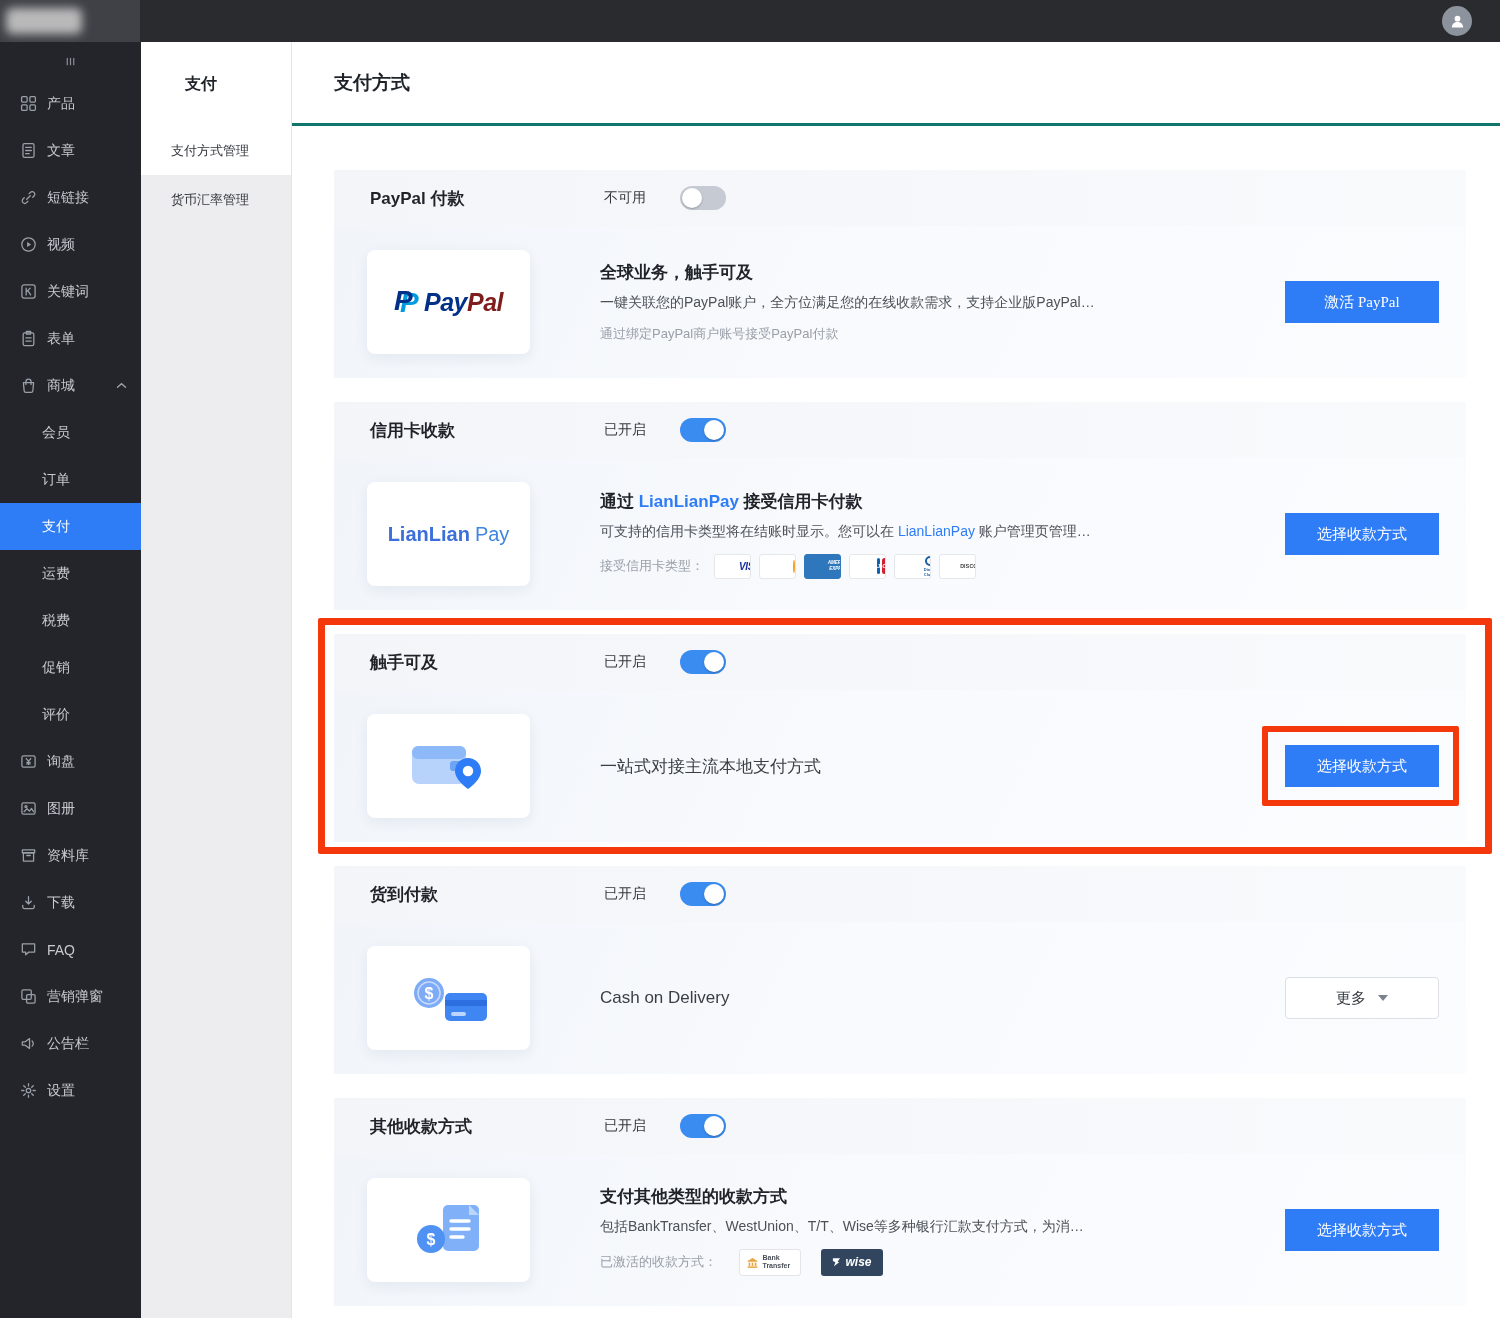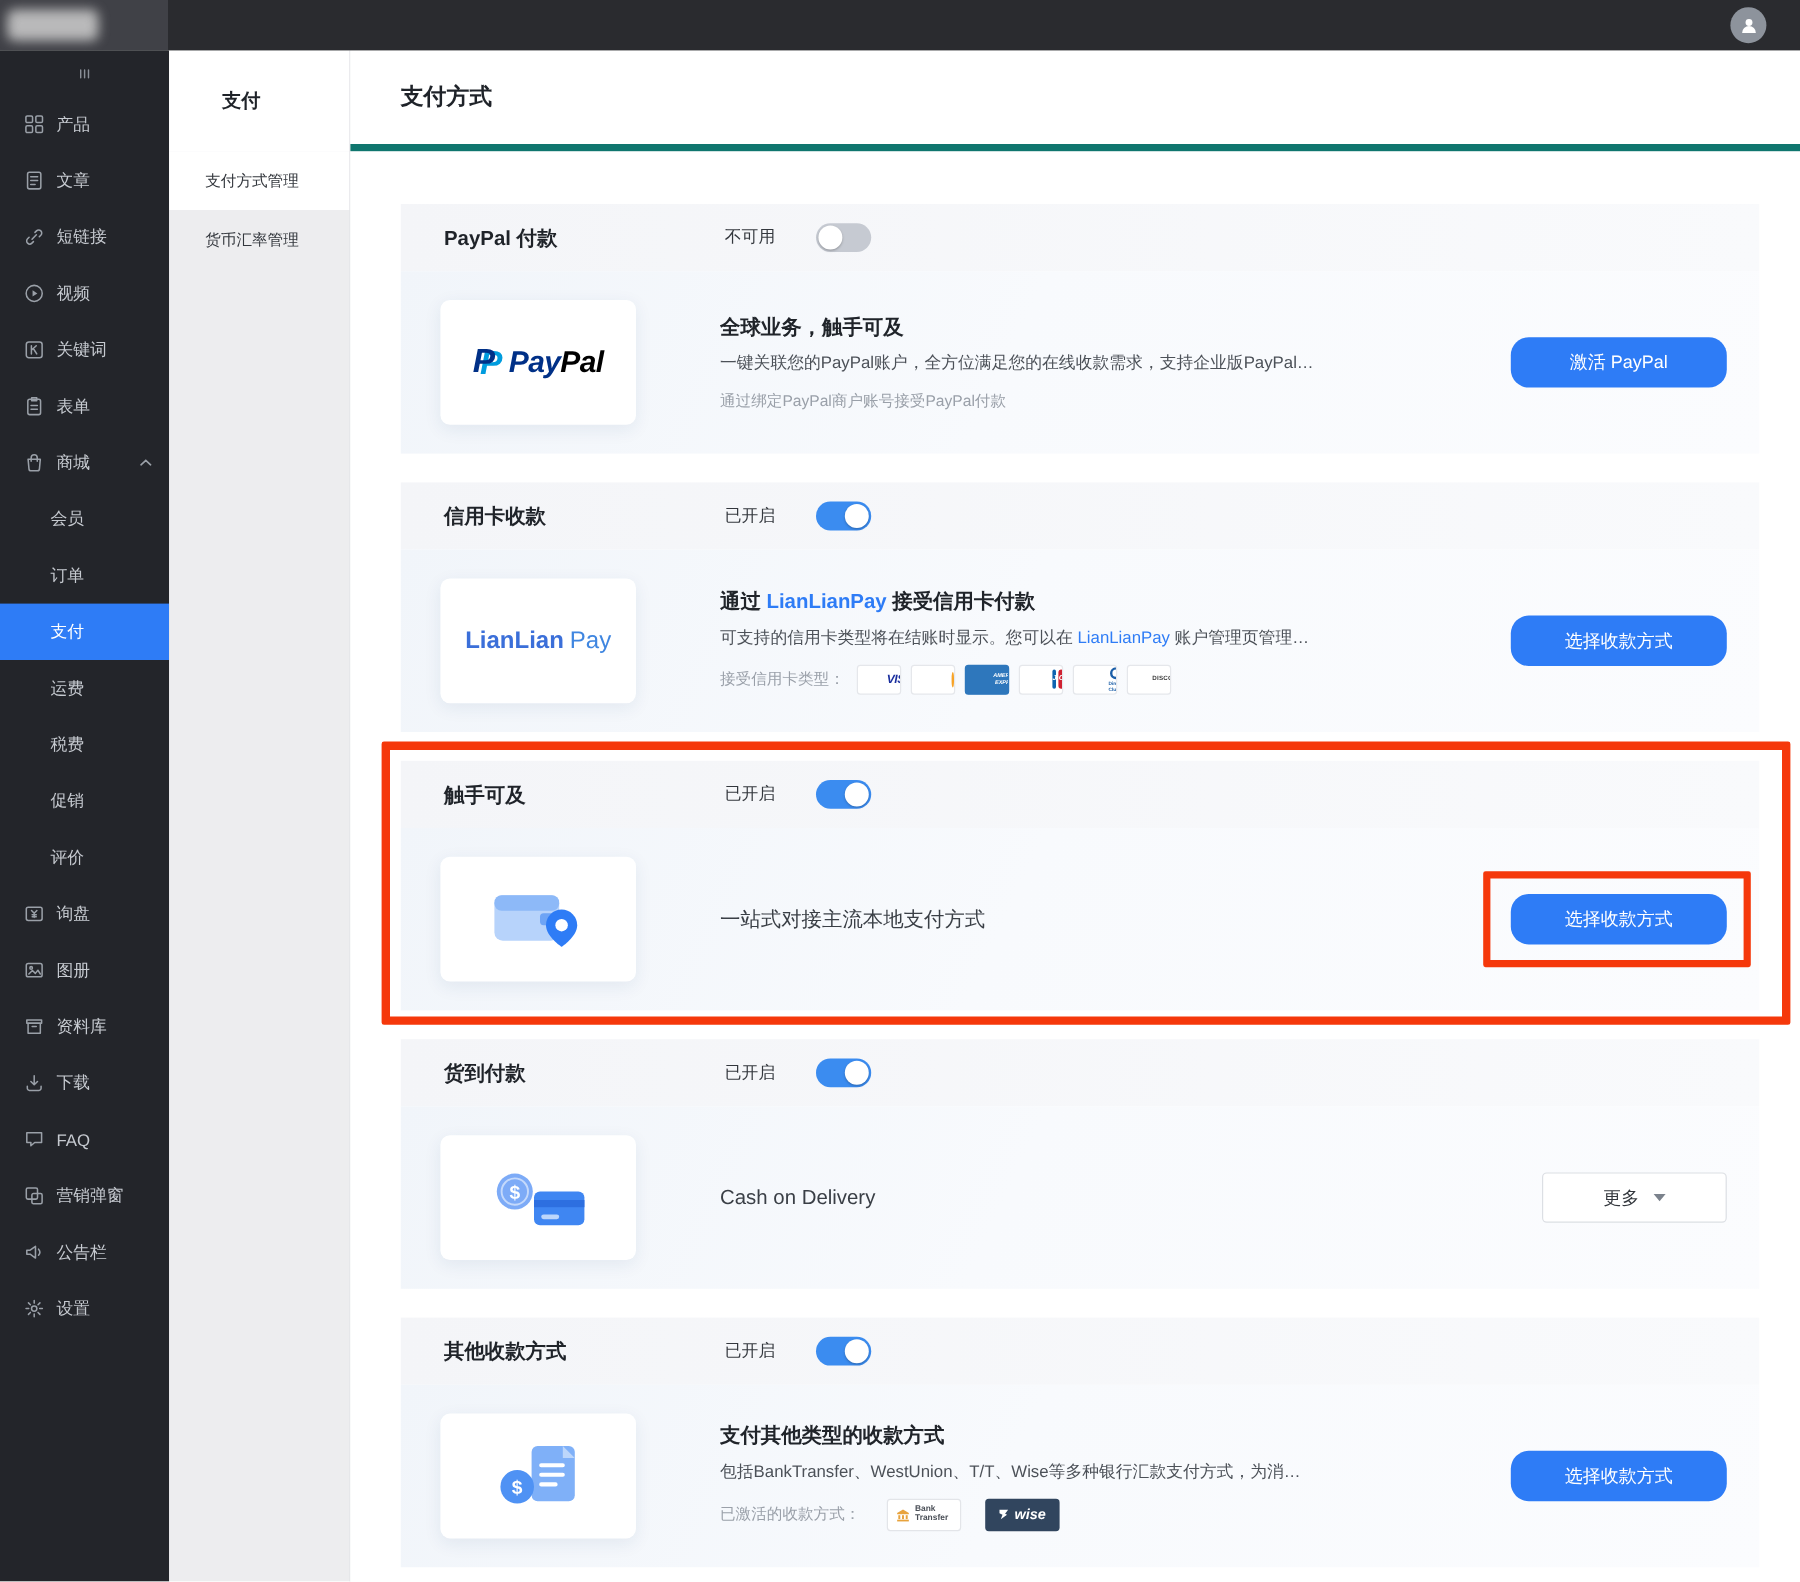--- a/index.html
+++ b/index.html
@@ -26,21 +26,21 @@
   .side-item .chev { margin-left:auto; margin-right:14px; color:#9aa0a8; display:flex; }
 
   
   .subnav { width:151px; background:#ededef; flex-shrink:0; border-right:1px solid #e4e5e9; }
   .subnav-title { height:84px; background:#fff; display:flex; align-items:center; padding-left:44px; font-size:16px; font-weight:bold; color:#1f2329; }
   .subnav-item { height:49px; display:flex; align-items:center; padding-left:30px; font-size:13px; color:#33373d; cursor:pointer; }
   .subnav-item.active { background:#fff; }
 
   
   .main { flex:1; display:flex; flex-direction:column; background:#fff; min-width:0; }
-  .page-header { height:84px; display:flex; align-items:center; padding-left:42px; border-bottom:6px solid #0f766e; flex-shrink:0; }
+  .page-header { height:84px; display:flex; align-items:center; padding-left:42px; border-bottom:3px solid #0f766e; flex-shrink:0; }
   .page-header h1 { font-size:19px; font-weight:bold; color:#1f2329; }
   .content { padding:44px 34px 0 42px; }
 
   .pay-section { width:1132px; margin-bottom:24px; position:relative; }
   .sec-header { height:56px; background:linear-gradient(90deg,#f4f5f8 0%,#f9fafc 100%); display:flex; align-items:center; padding:0 28px 0 36px; }
   .sec-title { font-size:17px; font-weight:bold; width:234px; color:#1f2329; white-space:nowrap; }
   .sec-status { font-size:14px; color:#33373d; margin-right:34px; white-space:nowrap; }
   .toggle { width:46px; height:24px; border-radius:12px; background:#c6cad2; position:relative; cursor:pointer; flex-shrink:0; }
   .toggle .knob { width:20px; height:20px; border-radius:50%; background:#fff; position:absolute; top:2px; left:2px; box-shadow:0 1px 2px rgba(0,0,0,.25); }
   .toggle.on { background:#3b8cf0; }
@@ -48,32 +48,32 @@
 
   .sec-body { height:152px; background:linear-gradient(115deg,#f1f5fa 0%,#f8fafd 45%,#fbfcfe 100%); display:flex; align-items:center; padding:0 27px 0 33px; position:relative; }
   .logo-card { width:163px; height:104px; background:#fff; border-radius:8px; box-shadow:0 4px 14px rgba(30,60,110,.08); display:flex; align-items:center; justify-content:center; flex-shrink:0; }
   .sec-info { margin-left:70px; flex:1; min-width:0; padding-right:24px; }
   .info-title { font-size:17px; font-weight:bold; color:#20242a; margin-bottom:10px; white-space:nowrap; overflow:hidden; }
   .info-line { font-size:17px; color:#3a3f46; white-space:nowrap; }
   .info-desc { font-size:14px; color:#4c5158; margin-bottom:13px; white-space:nowrap; overflow:hidden; }
   .info-note { font-size:13px; color:#9aa0a9; white-space:nowrap; }
   .lnk { color:#2e7cf6; text-decoration:none; cursor:pointer; }
 
-  .btn-primary { width:180px; height:42px; background:#2e7cf6; color:#fff; border:none; border-radius:15px; font-size:15px; cursor:pointer; flex-shrink:0; font-family:Liberation Sans, sans-serif; }
+  .btn-primary { width:154px; height:42px; background:#2e7cf6; color:#fff; border:none; border-radius:0; font-size:15px; cursor:pointer; flex-shrink:0; font-family:Liberation Serif, serif; }
   .btn-ghost { width:154px; height:42px; background:#fff; border:1px solid #dcdfe4; border-radius:4px; font-size:15px; color:#33373d; cursor:pointer; display:flex; align-items:center; justify-content:center; gap:12px; flex-shrink:0; font-family:inherit; }
   .caret { width:0; height:0; border-left:5px solid transparent; border-right:5px solid transparent; border-top:6px solid #7b828c; display:block; }
 
   
   .pp-logo { display:flex; align-items:center; gap:4px; }
   .pp-mono { position:relative; width:26px; height:36px; display:block; }
   .pp-mono i { position:absolute; font-style:italic; font-weight:bold; font-size:28px; line-height:36px; }
   .pp-back { color:#009cde; left:6px; top:1px; }
   .pp-front { color:#003087; left:0; top:-1px; }
   .pp-word { font-style:italic; font-weight:bold; font-size:25px; letter-spacing:-0.5px; }
-  .pp-pay { color:#003087; } .pp-pal { color:#000000; }
+  .pp-pay { color:#003087; } .pp-pal { color:#7f1d1d; }
   .ll-logo { font-size:20px; font-weight:bold; color:#3b6fd9; letter-spacing:0; }
   .ll-logo .ll-2 { font-weight:400; color:#3f86e0; margin-left:5px; }
 
   
   .brand-row { display:flex; align-items:center; gap:8px; }
   .brand-label { font-size:13px; color:#9aa0a9; margin-right:2px; white-space:nowrap; }
   .chip { width:37px; height:25px; border-radius:3px; background:#fff; border:1px solid #e5e7eb; display:inline-flex; align-items:center; justify-content:center; flex-shrink:0; overflow:hidden;padding-left:35px; }
   .chip-visa i { font-style:italic; font-weight:bold; color:#1a2f9e; font-size:10px; letter-spacing:-0.3px; }
   .chip-mc .c1 { width:13px; height:13px; border-radius:50%; background:#eb001b; display:block; margin-right:-5px; }
   .chip-mc .c2 { width:13px; height:13px; border-radius:50%; background:#f79e1b; display:block; opacity:.95; }

